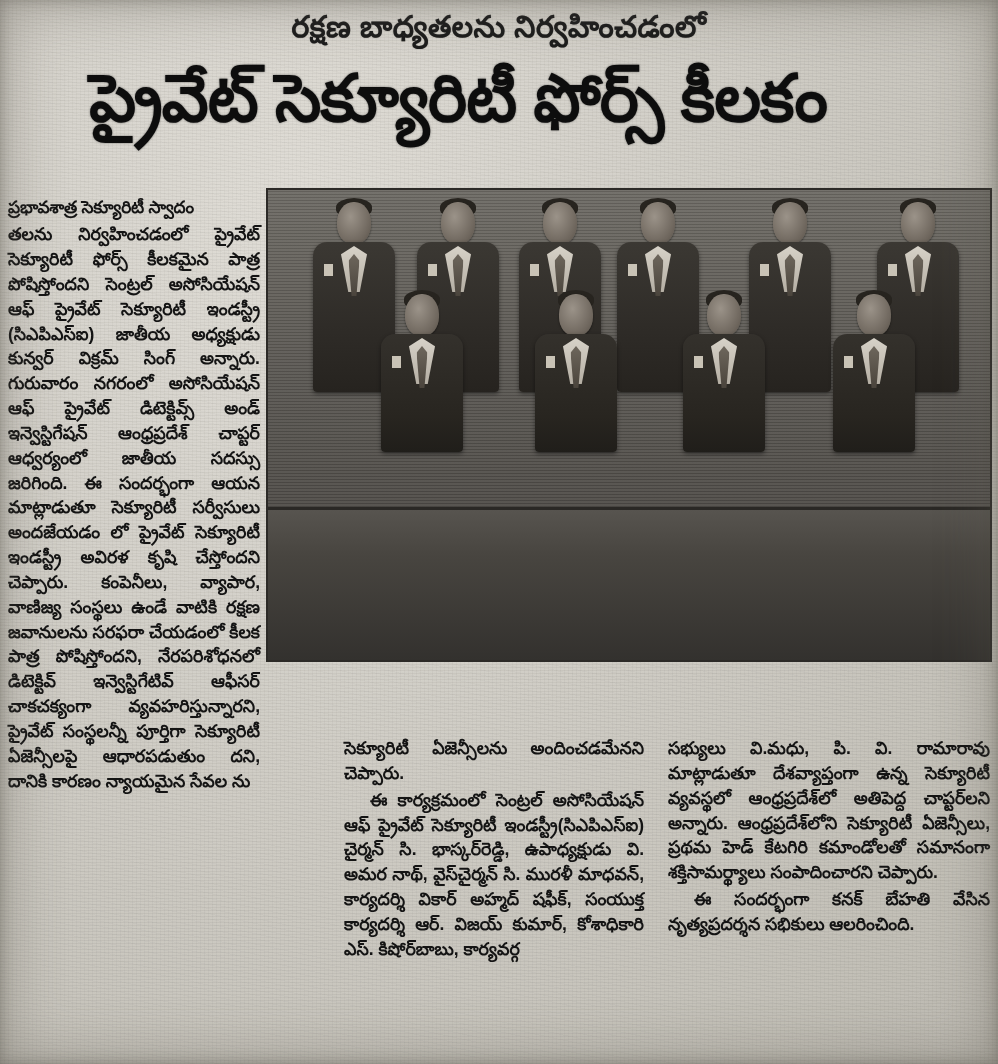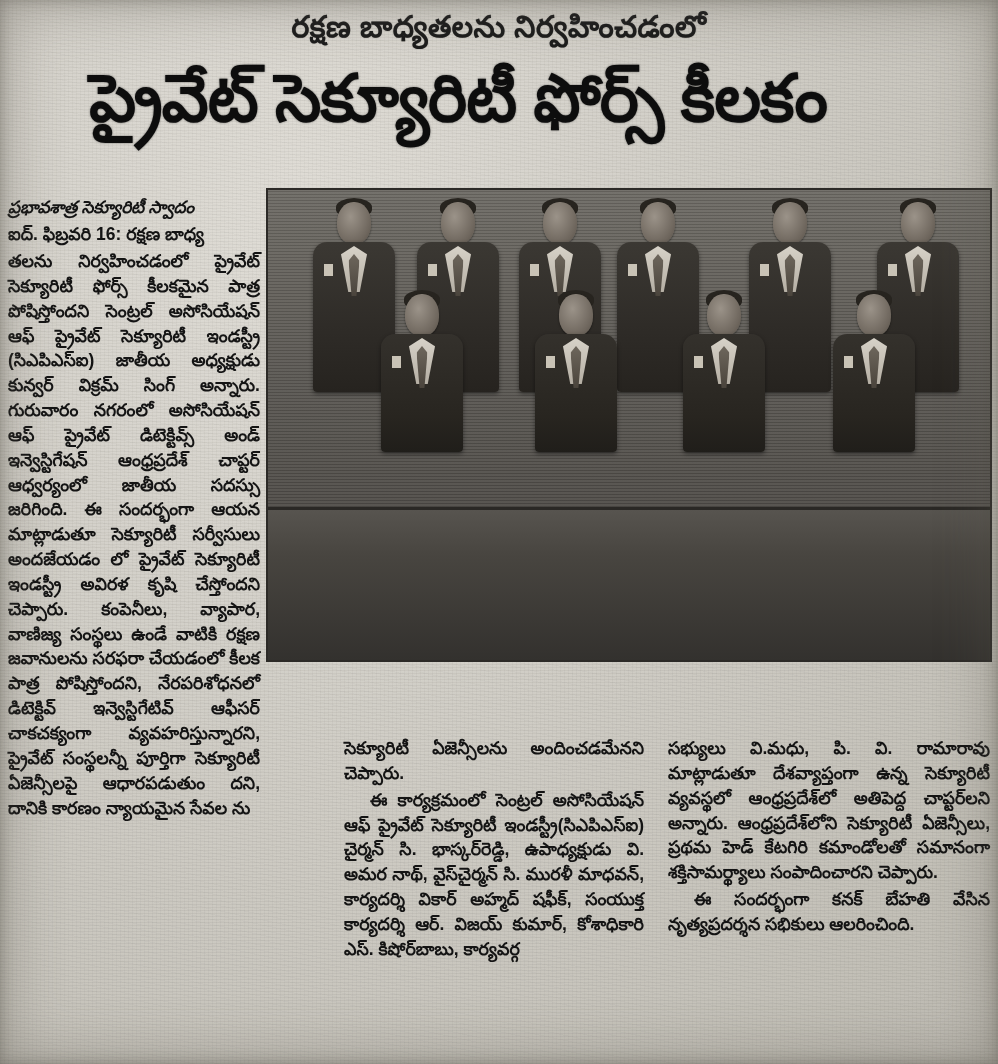--- a/index.html
+++ b/index.html
@@ -194,21 +194,20 @@
   .col3 { left: 668px; top: 736px; width: 322px; }
 
   .dateline {
     font-weight: bold;
   }
   .strap {
     font-weight: bold;
     font-size: 17px;
     letter-spacing: -.2px;
     margin-bottom: 2px;
-    font-style: italic;
   }
 </style>
 </head>
 <body>
 
 <div class="page">
 
   <div class="grain"></div>
 
   <div class="kicker">రక్షణ బాధ్యతలను నిర్వహించడంలో</div>
@@ -301,21 +300,20 @@
           <div class="shirt"></div>
           <div class="tie"></div>
           <div class="badge"></div>
       </div>
     </div>
   </div>
 
 
   <div class="col col1">
     <p class="strap">ప్రభావశాత్ర సెక్యూరిటీ స్వాదం</p>
-    <p class="dateline">ఐద్. ఫిబ్రవరి 16: రక్షణ బాధ్య</p>
     <p>తలను నిర్వహించడంలో ప్రైవేట్ సెక్యూరిటీ ఫోర్స్ కీలకమైన పాత్ర పోషిస్తోందని సెంట్రల్ అసోసియేషన్ ఆఫ్ ప్రైవేట్ సెక్యూరిటీ ఇండస్ట్రీ (సిఎపిఎస్ఐ) జాతీయ అధ్యక్షుడు కున్వర్ విక్రమ్ సింగ్ అన్నారు. గురువారం నగరంలో అసోసియేషన్ ఆఫ్ ప్రైవేట్ డిటెక్టివ్స్ అండ్ ఇన్వెస్టిగేషన్ ఆంధ్రప్రదేశ్ చాప్టర్ ఆధ్వర్యంలో జాతీయ సదస్సు జరిగింది. ఈ సందర్భంగా ఆయన మాట్లాడుతూ సెక్యూరిటీ సర్వీసులు అందజేయడం లో ప్రైవేట్ సెక్యూరిటీ ఇండస్ట్రీ అవిరళ కృషి చేస్తోందని చెప్పారు. కంపెనీలు, వ్యాపార, వాణిజ్య సంస్థలు ఉండే వాటికి రక్షణ జవానులను సరఫరా చేయడంలో కీలక పాత్ర పోషిస్తోందని, నేరపరిశోధనలో డిటెక్టివ్ ఇన్వెస్టిగేటివ్ ఆఫీసర్ చాకచక్యంగా వ్యవహరిస్తున్నారని, ప్రైవేట్ సంస్థలన్నీ పూర్తిగా సెక్యూరిటీ ఏజెన్సీలపై ఆధారపడుతుం దని, దానికి కారణం న్యాయమైన సేవల ను</p>
   </div>
 
   <div class="col col2">
     <p>సెక్యూరిటీ ఏజెన్సీలను అందించడమేనని చెప్పారు.</p>
     <p class="indent">ఈ కార్యక్రమంలో సెంట్రల్ అసోసియేషన్ ఆఫ్ ప్రైవేట్ సెక్యూరిటీ ఇండస్ట్రీ(సిఎపిఎస్ఐ) చైర్మన్ సి. భాస్కర్‌రెడ్డి, ఉపాధ్యక్షుడు వి. అమర నాథ్, వైస్‌చైర్మన్ సి. మురళీ మాధవన్, కార్యదర్శి వికార్ అహ్మద్ షఫీక్, సంయుక్త కార్యదర్శి ఆర్. విజయ్ కుమార్, కోశాధికారి ఎస్. కిషోర్‌బాబు, కార్యవర్గ</p>
   </div>
 
   <div class="col col3">
     <p>సభ్యులు వి.మధు, పి. వి. రామారావు మాట్లాడుతూ దేశవ్యాప్తంగా ఉన్న సెక్యూరిటీ వ్యవస్థలో ఆంధ్రప్రదేశ్‌లో అతిపెద్ద చాప్టర్‌లని అన్నారు. ఆంధ్రప్రదేశ్‌లోని సెక్యూరిటీ ఏజెన్సీలు, ప్రథమ హెడ్ కేటగిరి కమాండోలతో సమానంగా శక్తిసామర్థ్యాలు సంపాదించారని చెప్పారు.</p>

